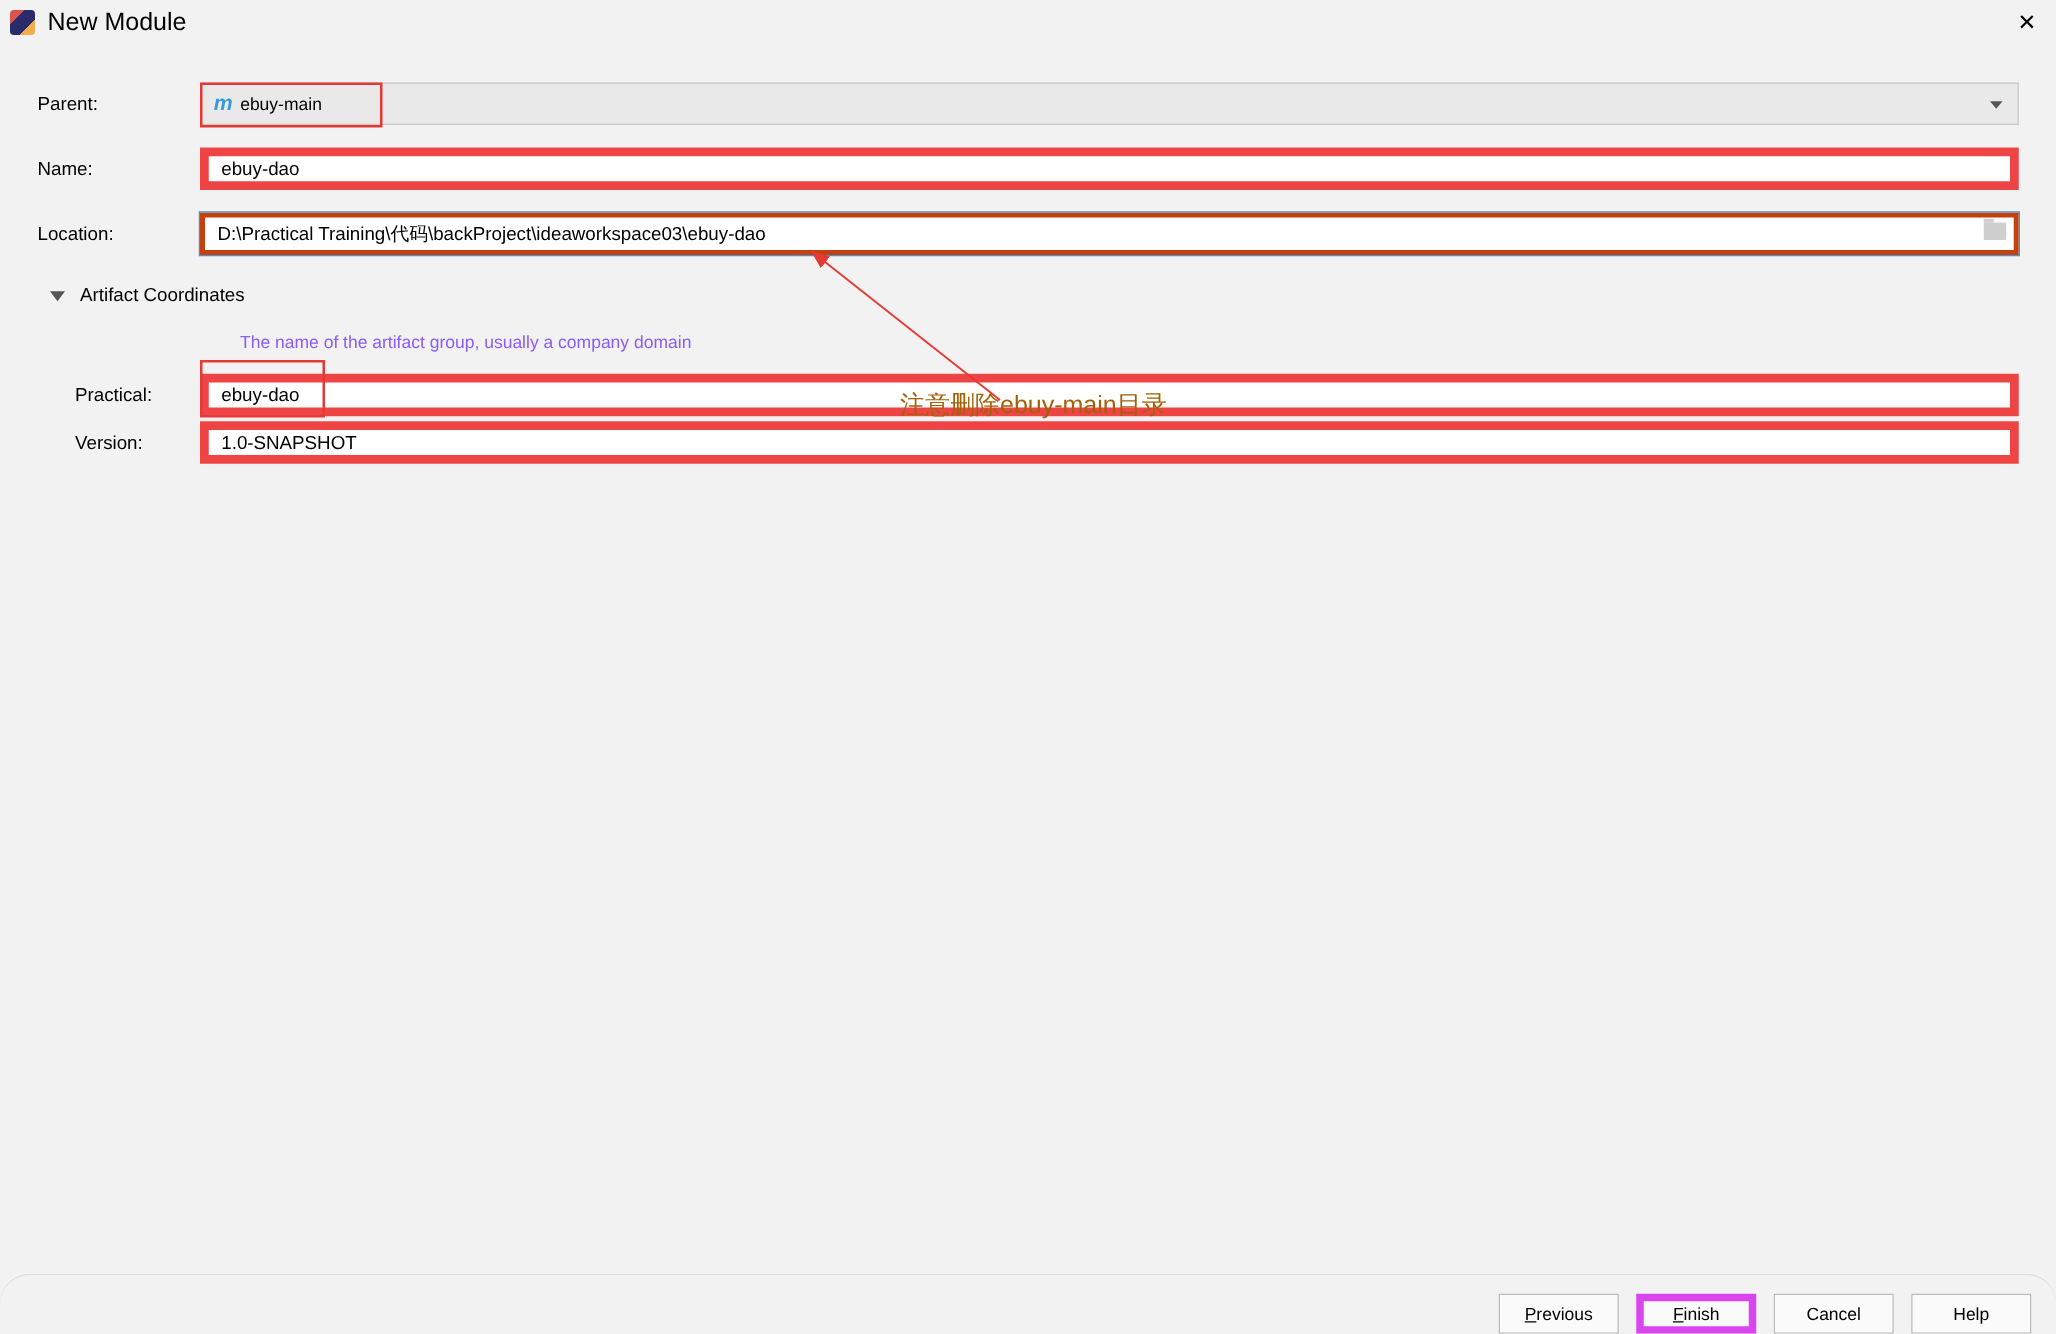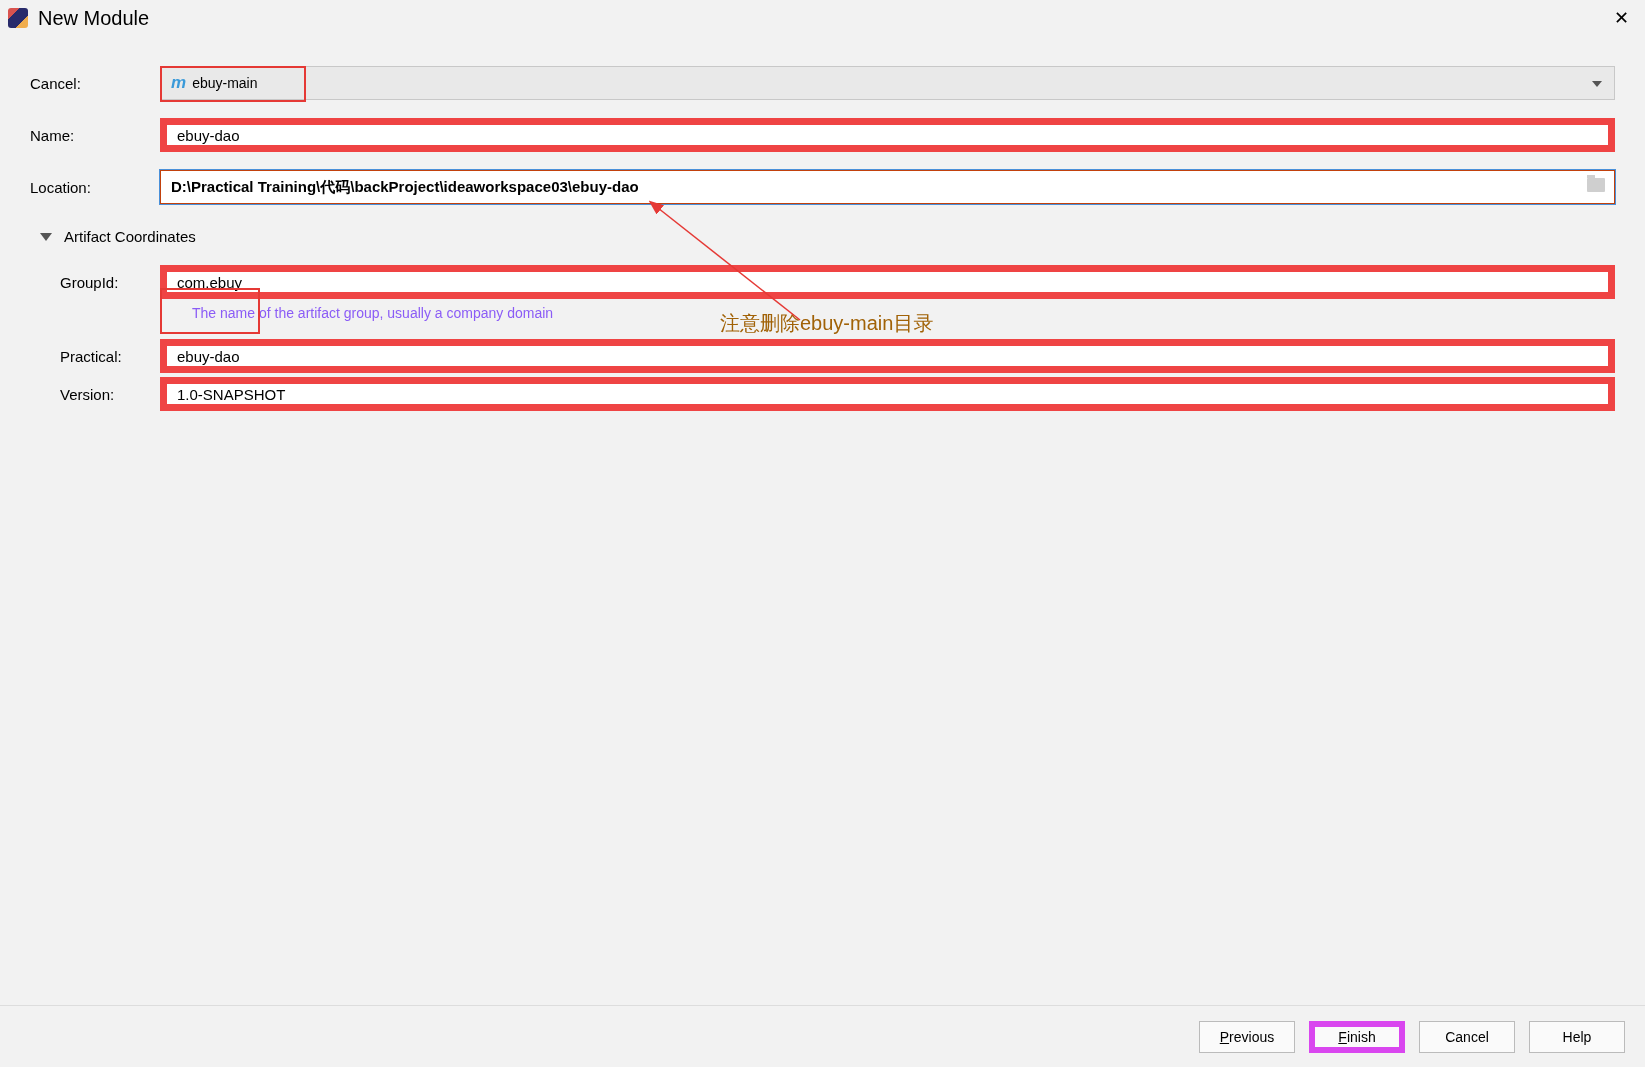--- a/index.html
+++ b/index.html
@@ -71,23 +71,22 @@
     input.textfield {
       width: 100%;
       height: 34px;
       border: 7px solid #ef4444;
       background: #fff;
       padding: 0 10px;
       font-size: 15px;
       font-family: inherit;
     }
     input.textfield.focused {
-      border: 1px solid #c2410c;
+      border: 4px solid #c2410c;
       outline: 1px solid #4a90d9;
-      font-weight: bold;
     }
     .folder-icon {
       position: absolute;
       right: 10px;
       top: 8px;
       width: 18px; height: 14px;
       background: #cfcfcf;
       border-radius: 1px;
     }
     .folder-icon:before {
@@ -124,28 +123,29 @@
       color: #a16207;
       font-size: 20px;
     }
     .arrow-svg {
       position: absolute;
       pointer-events: none;
     }
     .footer {
       position: absolute;
       bottom: 0; left: 0; right: 0;
-      height: 62px;
+      height: 48px;
       border-top: 1px solid #ddd;
       display: flex;
       justify-content: flex-end;
-      align-items: center;
+      align-items: flex-end;
       padding-right: 20px;
       gap: 14px;
       background: #f2f2f2;
+      border-radius: 27px;
     }
     .btn {
       min-width: 96px;
       height: 32px;
       border: 1px solid #bbb;
       background: #fafafa;
       font-size: 14px;
       font-family: inherit;
       cursor: pointer;
     }
@@ -163,21 +163,21 @@
 <div class="titlebar">
   <div class="titlebar-icon"></div>
   <div class="titlebar-title">New Module</div>
   <div class="titlebar-spacer"></div>
   <div class="close-x">✕</div>
 </div>
 
 <div class="content">
 
   <div class="row">
-    <div class="label">Cancel:</div>
+    <div class="label">Parent:</div>
     <div class="field-wrap">
       <div class="dropdown">
         <span class="m-icon">m</span>
         <span>ebuy-main</span>
       </div>
     </div>
   </div>
 
   <div class="row">
     <div class="label">Name:</div>
@@ -192,26 +192,20 @@
       <input class="textfield focused" value="D:\Practical Training\代码\backProject\ideaworkspace03\ebuy-dao" style="">
       <div class="folder-icon"></div>
     </div>
   </div>
 
   <div class="section-header">
     <div class="triangle-down"></div>
     <span>Artifact Coordinates</span>
   </div>
 
-  <div class="row" style="margin-bottom:4px">
-    <div class="label-indent">GroupId:</div>
-    <div class="field-wrap">
-      <input class="textfield" value="com.ebuy" style="">
-    </div>
-  </div>
   <div class="helper">The name of the artifact group, usually a company domain</div>
 
   <div class="row" style="margin-bottom:4px">
     <div class="label-indent">Practical:</div>
     <div class="field-wrap">
       <input class="textfield" value="ebuy-dao" style="">
     </div>
   </div>
 
   <div class="row">

